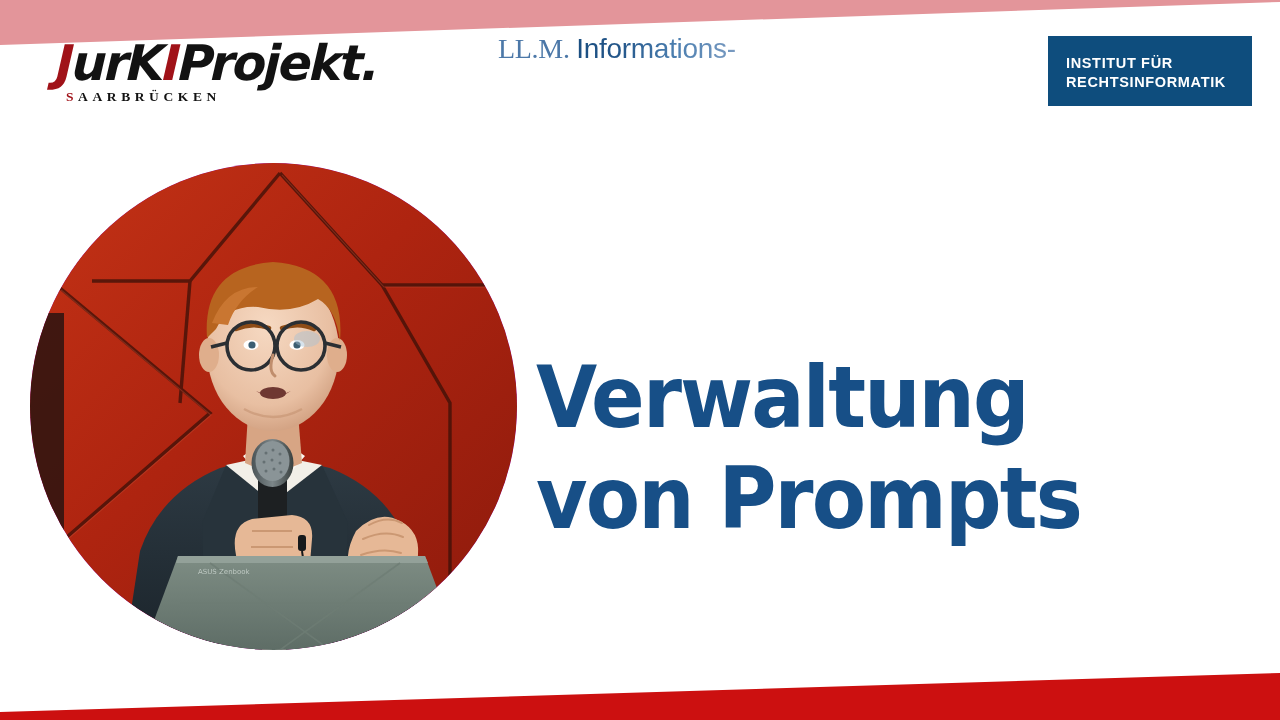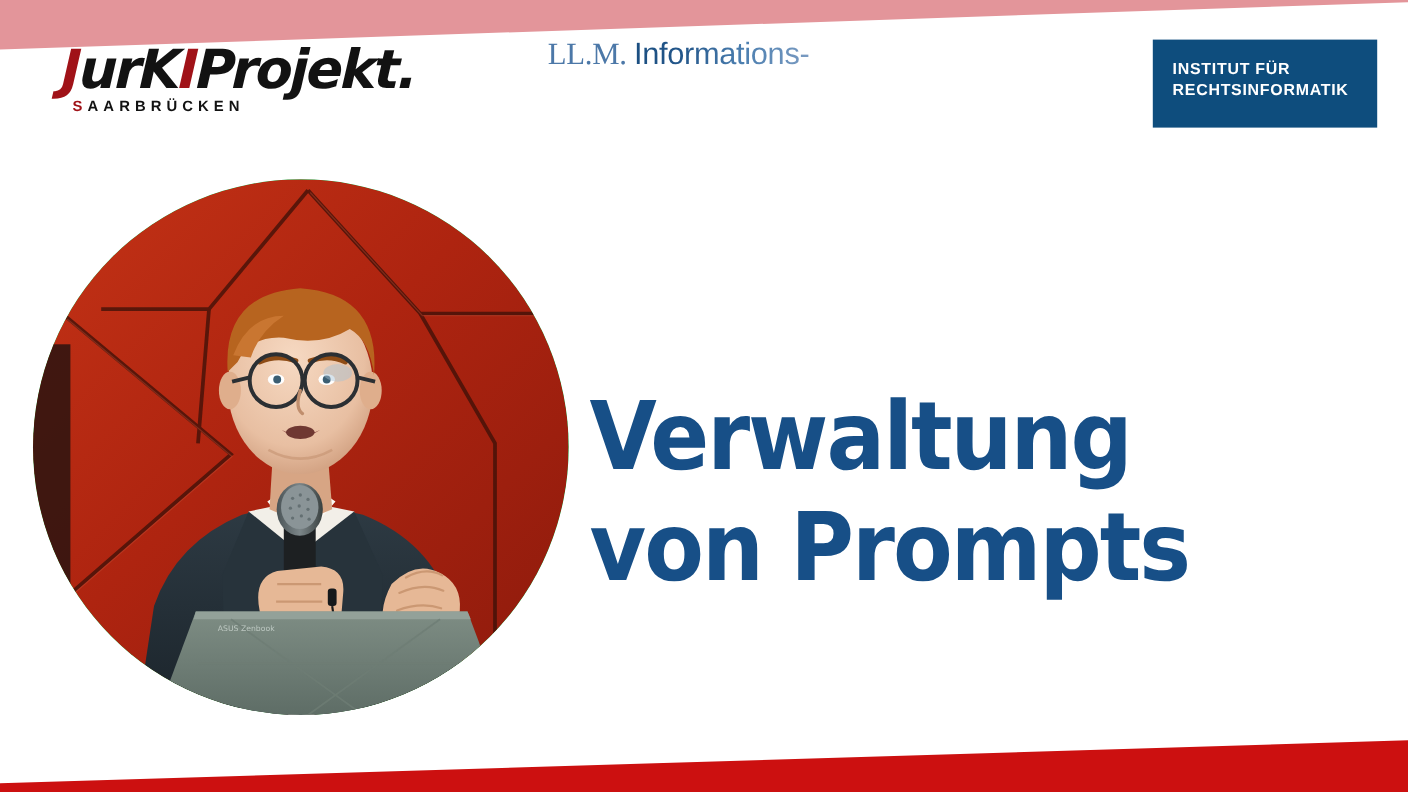--- a/index.html
+++ b/index.html
@@ -54,21 +54,21 @@
     letter-spacing: -2.2px;
     white-space: nowrap;
     font-style: italic;
     transform: skewX(-2deg);
   }
   .logo-word .blk { color: #121212; }
   .logo-word .red { color: #A01218; }
   .logo-sub {
     margin-top: 2px;
     margin-left: 10px;
-    font-family: Liberation Sans, sans-serif;
+    font-family: Liberation Serif, serif;
     font-weight: 700;
     font-size: 13.5px;
     letter-spacing: 4.6px;
     white-space: nowrap;
   }
   .logo-sub .red { color: #A01218; }
   .logo-sub .blk { color: #121212; }
 
   
   .prog-title {
@@ -93,21 +93,21 @@
     background-clip: text;
     color: transparent;
   }
 
   
   .inst-box {
     position: absolute;
     left: 1048px;
     top: 36px;
     width: 204px;
-    height: 80px;
+    height: 70px;
     background: #0E4D7D;
   }
   .inst-box-text {
     position: absolute;
     left: 18px;
     top: 18px;
     color: #ffffff;
     font-family: "Liberation Sans", sans-serif;
     font-weight: 700;
     font-size: 14.5px;
@@ -118,21 +118,21 @@
 
   
   .portrait {
     position: absolute;
     left: 30px;
     top: 163px;
     width: 487px;
     height: 487px;
     border-radius: 50%;
     overflow: hidden;
-    background: #22c55e;
+    background: #a21caf;
   }
   .portrait svg { display: block; }
 
   
   .headline {
     position: absolute;
     left: 536px;
     top: 289px;
     width: 700px;
     color: #174F87;

